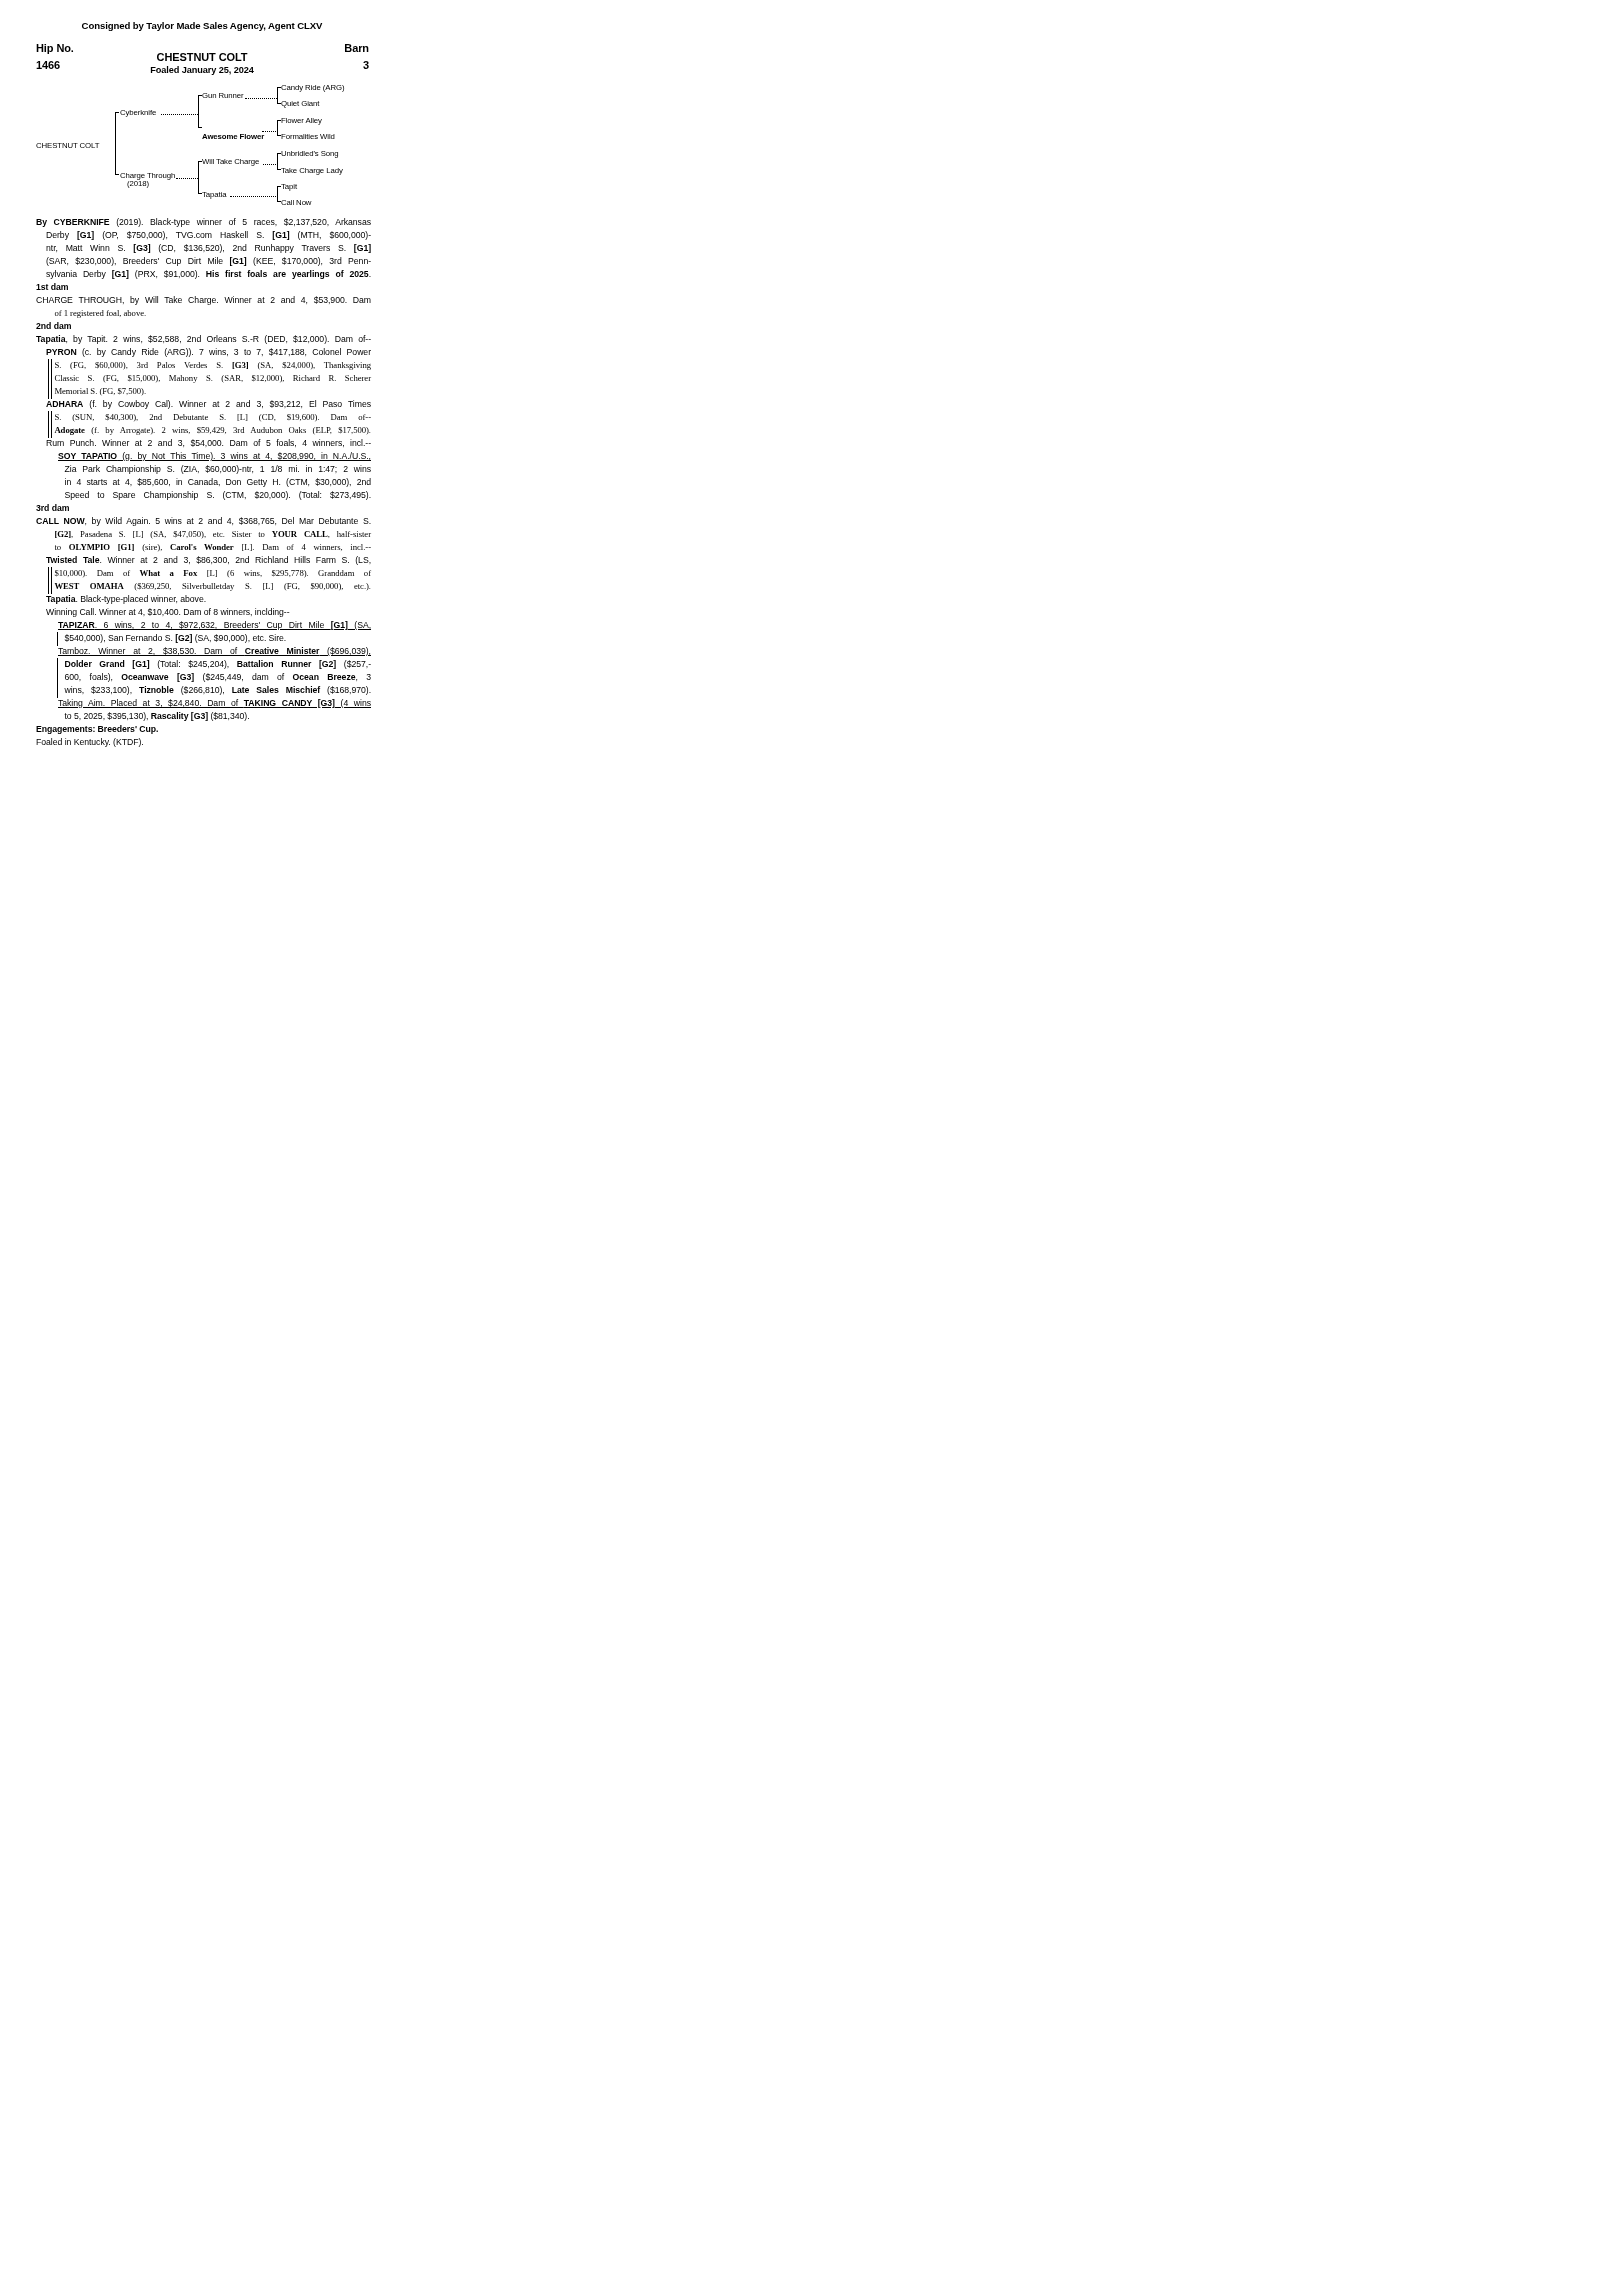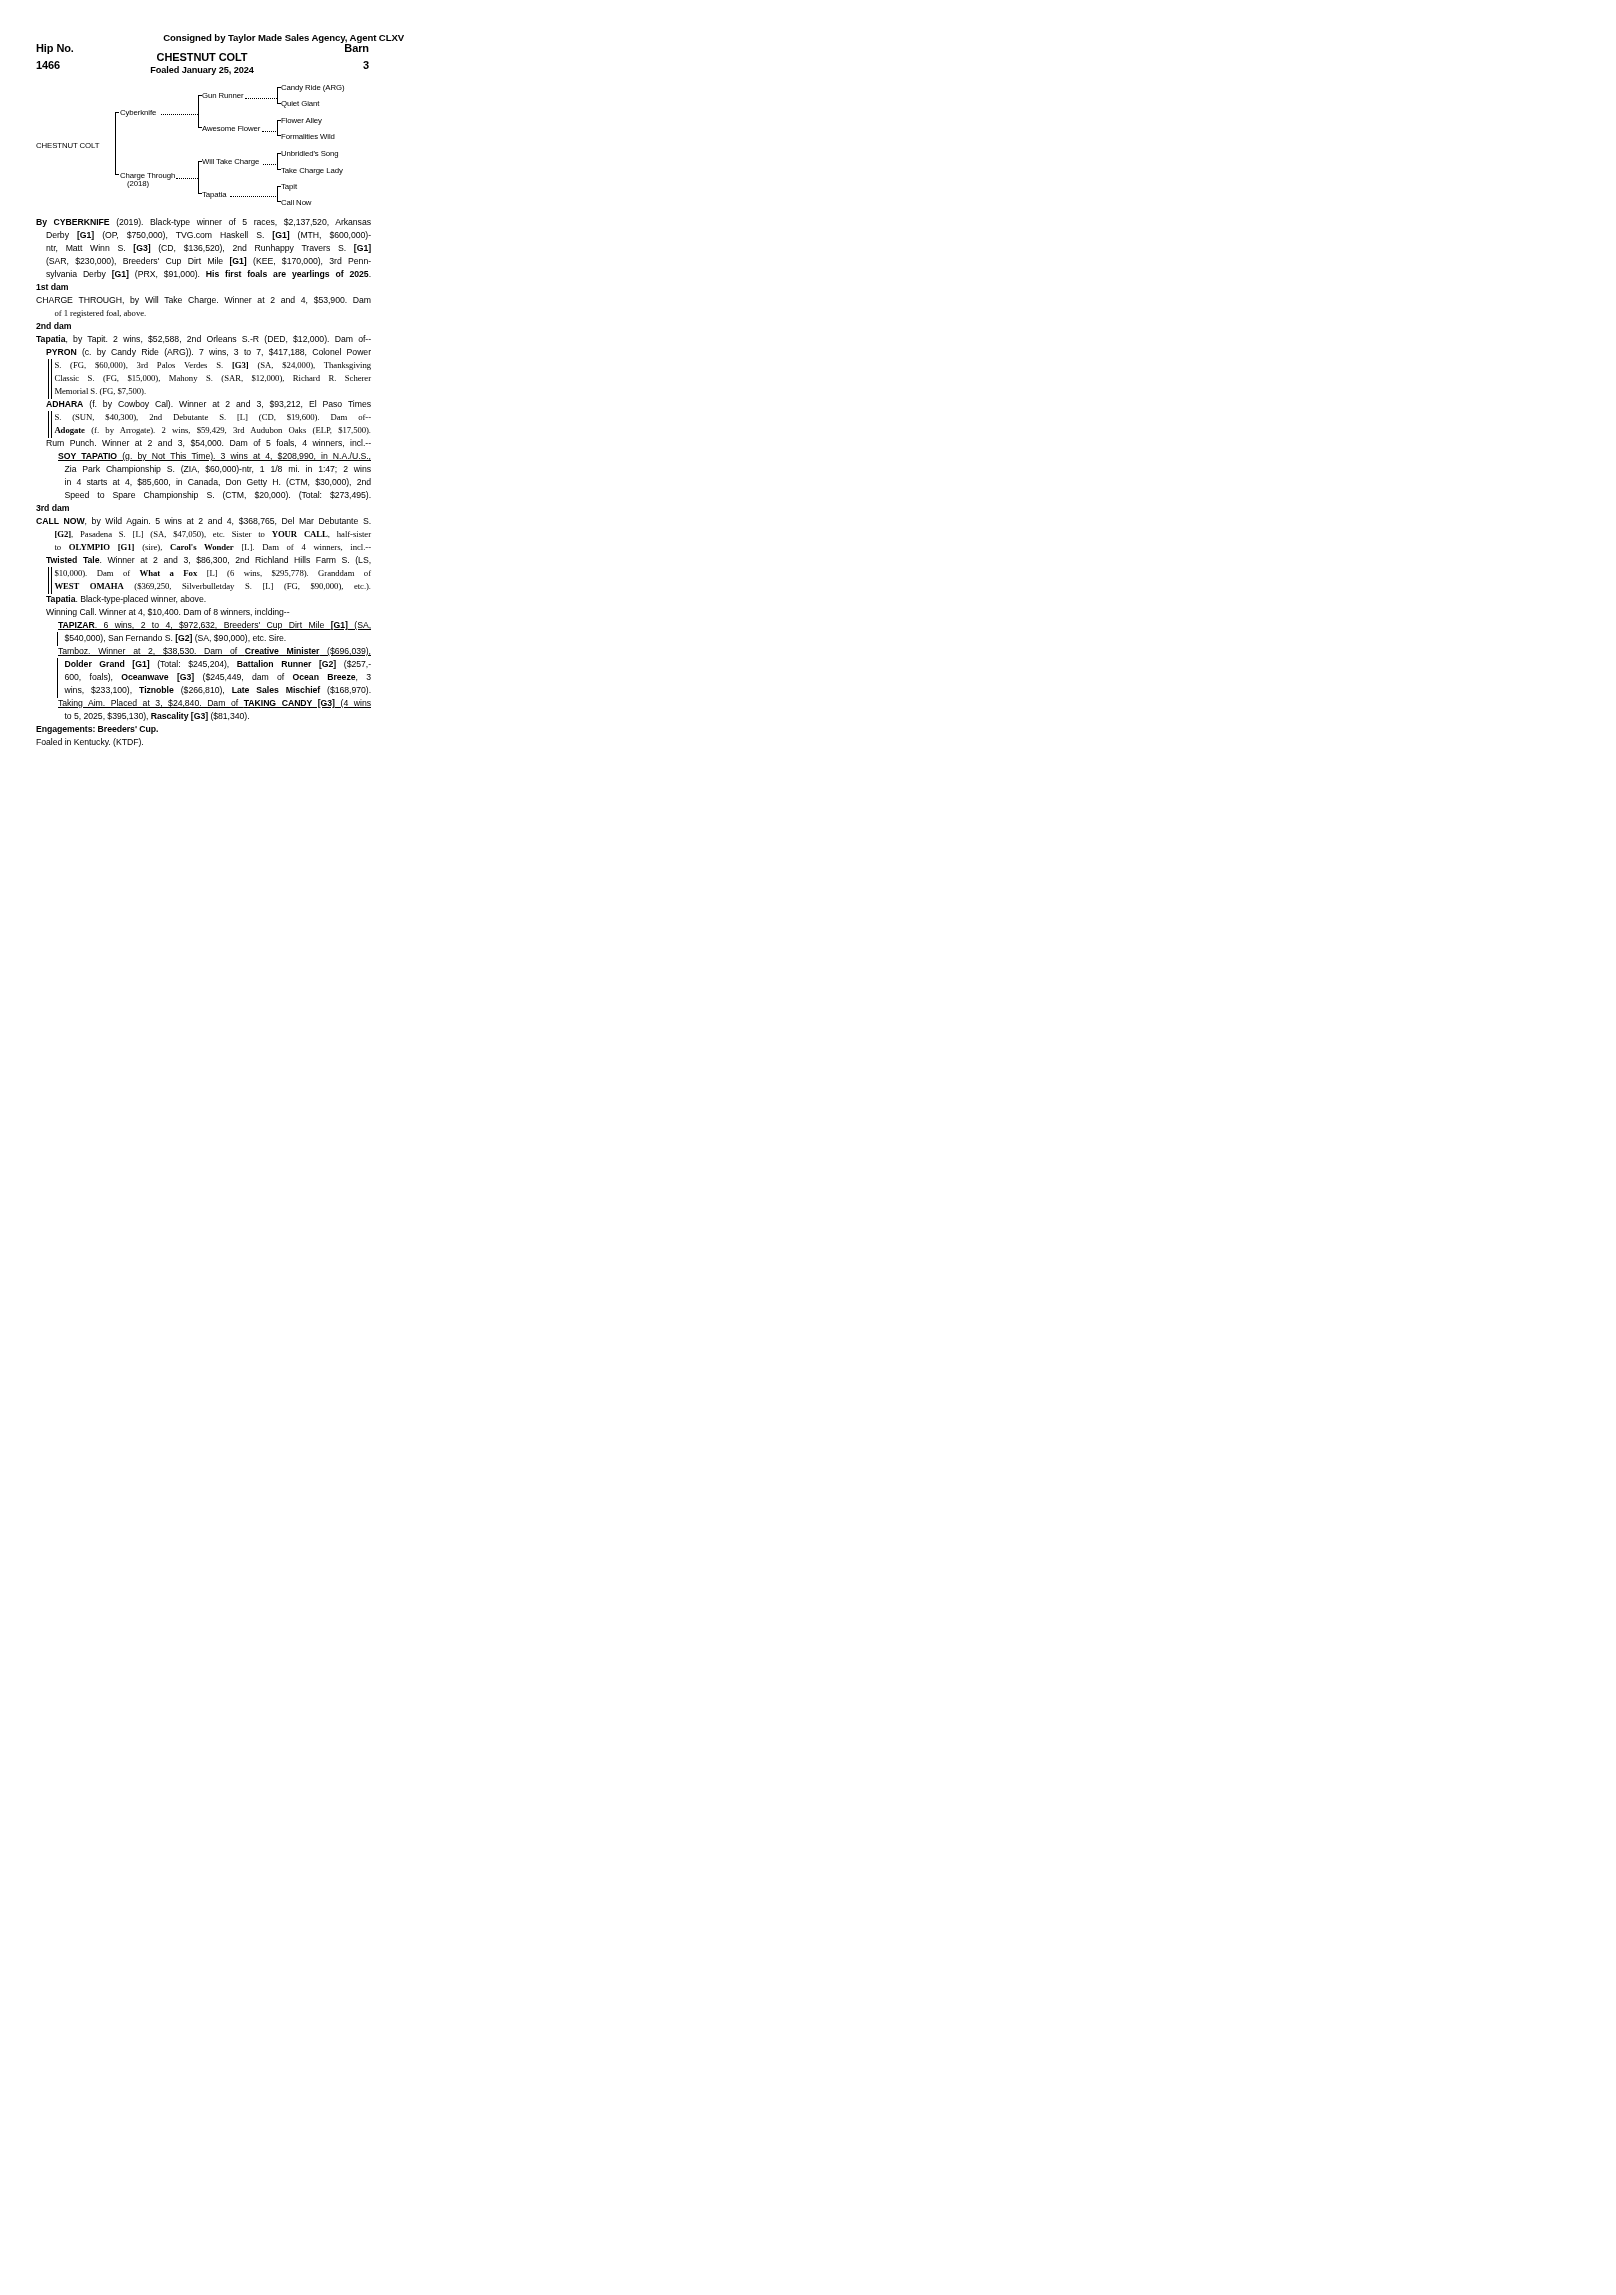--- a/index.html
+++ b/index.html
@@ -1,20 +1,20 @@
 <!DOCTYPE html>
 <html style="font-size:7.3px"><head>
 <meta charset="utf-8">
 <style>
   html,body{margin:0;padding:0;background:#ffffff;}
   body{width:404px;height:807px;position:relative;color:#000;
        font-family:"Liberation Sans", sans-serif;-webkit-font-smoothing:antialiased;}
   .abs{position:absolute;}
   
-  .consigned{top:20px;left:0;width:404px;text-align:right;font-weight:700;font-size:9.6px;letter-spacing:-0.1px;margin-top:12px;}
+  .consigned{top:20px;left:0;width:404px;text-align:center;font-weight:700;font-size:9.6px;letter-spacing:-0.1px;}
   .hipblock{top:40px;left:36px;font-weight:700;font-size:11px;line-height:17.4px;letter-spacing:-0.1px;}
   .barnblock{top:40px;right:35px;font-weight:700;font-size:11px;line-height:17.4px;text-align:right;letter-spacing:-0.1px;}
   .title{top:51px;left:0;width:404px;text-align:center;font-weight:700;font-size:11px;letter-spacing:-0.1px;}
   .foaled{top:65px;left:0;width:404px;text-align:center;font-weight:700;font-size:9.2px;letter-spacing:-0.1px;}
   
   .tree{top:0;left:0;width:404px;height:213px;font-size:7.8px;letter-spacing:-0.1px;}
   .nd{position:absolute;white-space:nowrap;transform:translateY(-50%);}
   .vline{position:absolute;width:0;border-left:0.7px solid #000;}
   .vline::before,.vline::after{content:"";position:absolute;left:0;width:2.8px;border-top:0.7px solid #000;}
   .vline::before{top:0;} .vline::after{bottom:0;}
@@ -47,21 +47,21 @@
 <div class="abs title">CHESTNUT COLT</div>
 <div class="abs foaled">Foaled January 25, 2024</div>
 
 <div class="abs tree">
 
   <div class="nd" style="left:36px;top:145px;">CHESTNUT COLT</div>
   <div class="nd" style="left:120px;top:112px;">Cyberknife</div>
   <div class="nd" style="left:120px;top:175px;">Charge Through</div>
   <div class="nd" style="left:127px;top:183px;">(2018)</div>
   <div class="nd" style="left:202px;top:95px;">Gun Runner</div>
-  <div class="nd" style="left:202px;top:128px;">Awesome Flower</div>
+  <div class="nd" style="left:202px;top:136px;font-weight:bold;">Awesome Flower</div>
   <div class="nd" style="left:202px;top:161px;">Will Take Charge</div>
   <div class="nd" style="left:202px;top:194px;">Tapatia</div>
   <div class="nd" style="left:281px;top:87px;">Candy Ride (ARG)</div>
   <div class="nd" style="left:281px;top:103px;">Quiet Giant</div>
   <div class="nd" style="left:281px;top:120px;">Flower Alley</div>
   <div class="nd" style="left:281px;top:136px;">Formalities Wild</div>
   <div class="nd" style="left:281px;top:153px;">Unbridled's Song</div>
   <div class="nd" style="left:281px;top:170px;">Take Charge Lady</div>
   <div class="nd" style="left:281px;top:186px;">Tapit</div>
   <div class="nd" style="left:281px;top:202px;">Call Now</div>

